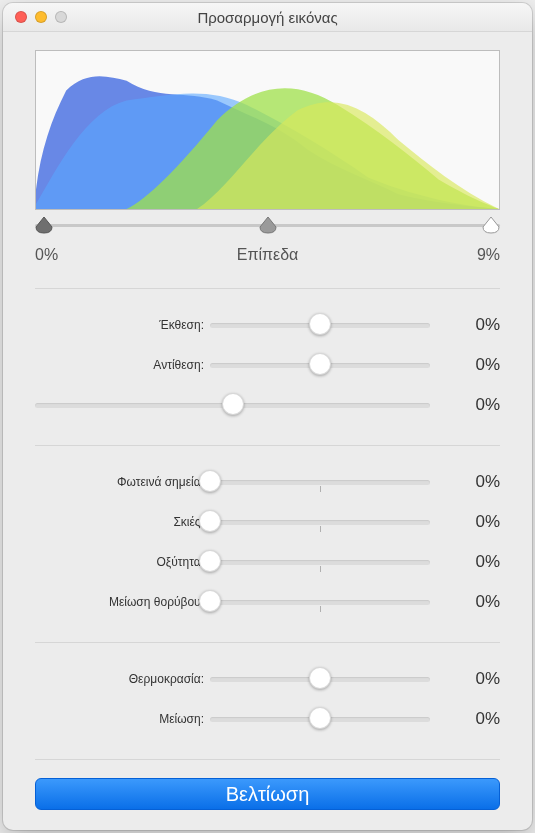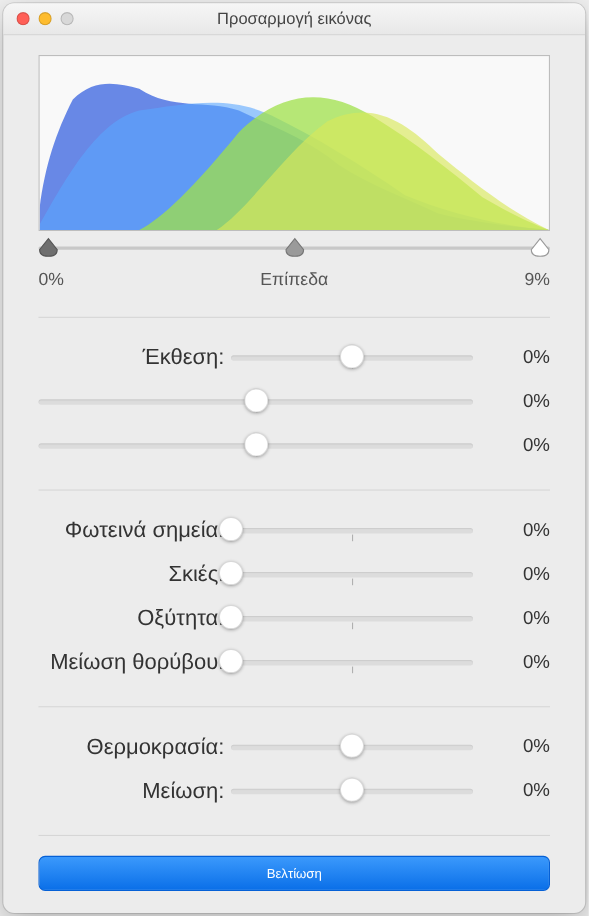--- a/index.html
+++ b/index.html
@@ -76,21 +76,21 @@
     margin-top: 2px;
   }
   .levels-labels .center { text-align:center; }
   .section { border-top:1px solid #d6d6d6; margin-top:20px; padding-top:16px; }
   .section.first { margin-top:24px; }
   .row {
     display:flex; align-items:center; height:40px;
   }
   .row-label {
     width: 175px; text-align:right; padding-right:6px;
-    font-size:20px; color:#333;
+    font-size:12px; color:#333;
   }
   .row-slider {
     flex:1; display:flex; align-items:center; position:relative; height:24px;
   }
   .slider-track {
     flex:1; height:5px; background:#dcdcdc; border-radius:3px; position:relative;
     box-shadow: inset 0 1px 1px rgba(0,0,0,0.08);
   }
   .slider-tick {
     position:absolute; top:6px; width:1px; height:6px; background:#b0b0b0;
@@ -99,21 +99,21 @@
     position:absolute; top:-10px; width:22px; height:22px; border-radius:50%;
     background:#fff; border:0.5px solid rgba(0,0,0,0.15);
     box-shadow:0 1px 3px rgba(0,0,0,0.3);
     transform:translateX(-50%); cursor:pointer;
   }
   .row-value {
     width:70px; text-align:right; font-size:17px; color:#333; padding-left:10px;
   }
   .footer { border-top:1px solid #d6d6d6; margin-top:20px; padding-top:18px; display:flex; gap:20px; }
   .btn {
-    flex:1; height:32px; border-radius:6px; font-size:12px;
+    flex:1; height:32px; border-radius:6px; font-size:20px;
     display:flex; align-items:center; justify-content:center; cursor:pointer;
   }
   .btn.primary {
     background: linear-gradient(#3b99fc,#0a6fe8); color:#fff;
     border:0.5px solid #0560d6;
   }
   .btn.secondary {
     background:#fff; color:#333; border:0.5px solid #bcbcbc;
     box-shadow:0 1px 1px rgba(0,0,0,0.05);
   }
@@ -172,20 +172,21 @@
             <div class="row-label">Έκθεση:</div>
             <div class="row-slider">
               <div class="slider-track">
                 <div class="slider-tick" style="left: 50%;"></div>
                 <div class="slider-thumb" style="left: 50%;"></div>
               </div>
             </div>
             <div class="row-value">0%</div>
           </div>
           <div class="row">
+            <div class="row-label">Αντίθεση:</div>
             <div class="row-slider">
               <div class="slider-track">
                 <div class="slider-tick" style="left: 50%;"></div>
                 <div class="slider-thumb" style="left: 50%;"></div>
               </div>
             </div>
             <div class="row-value">0%</div>
           </div>
           <div class="row">
             <div class="row-slider">

